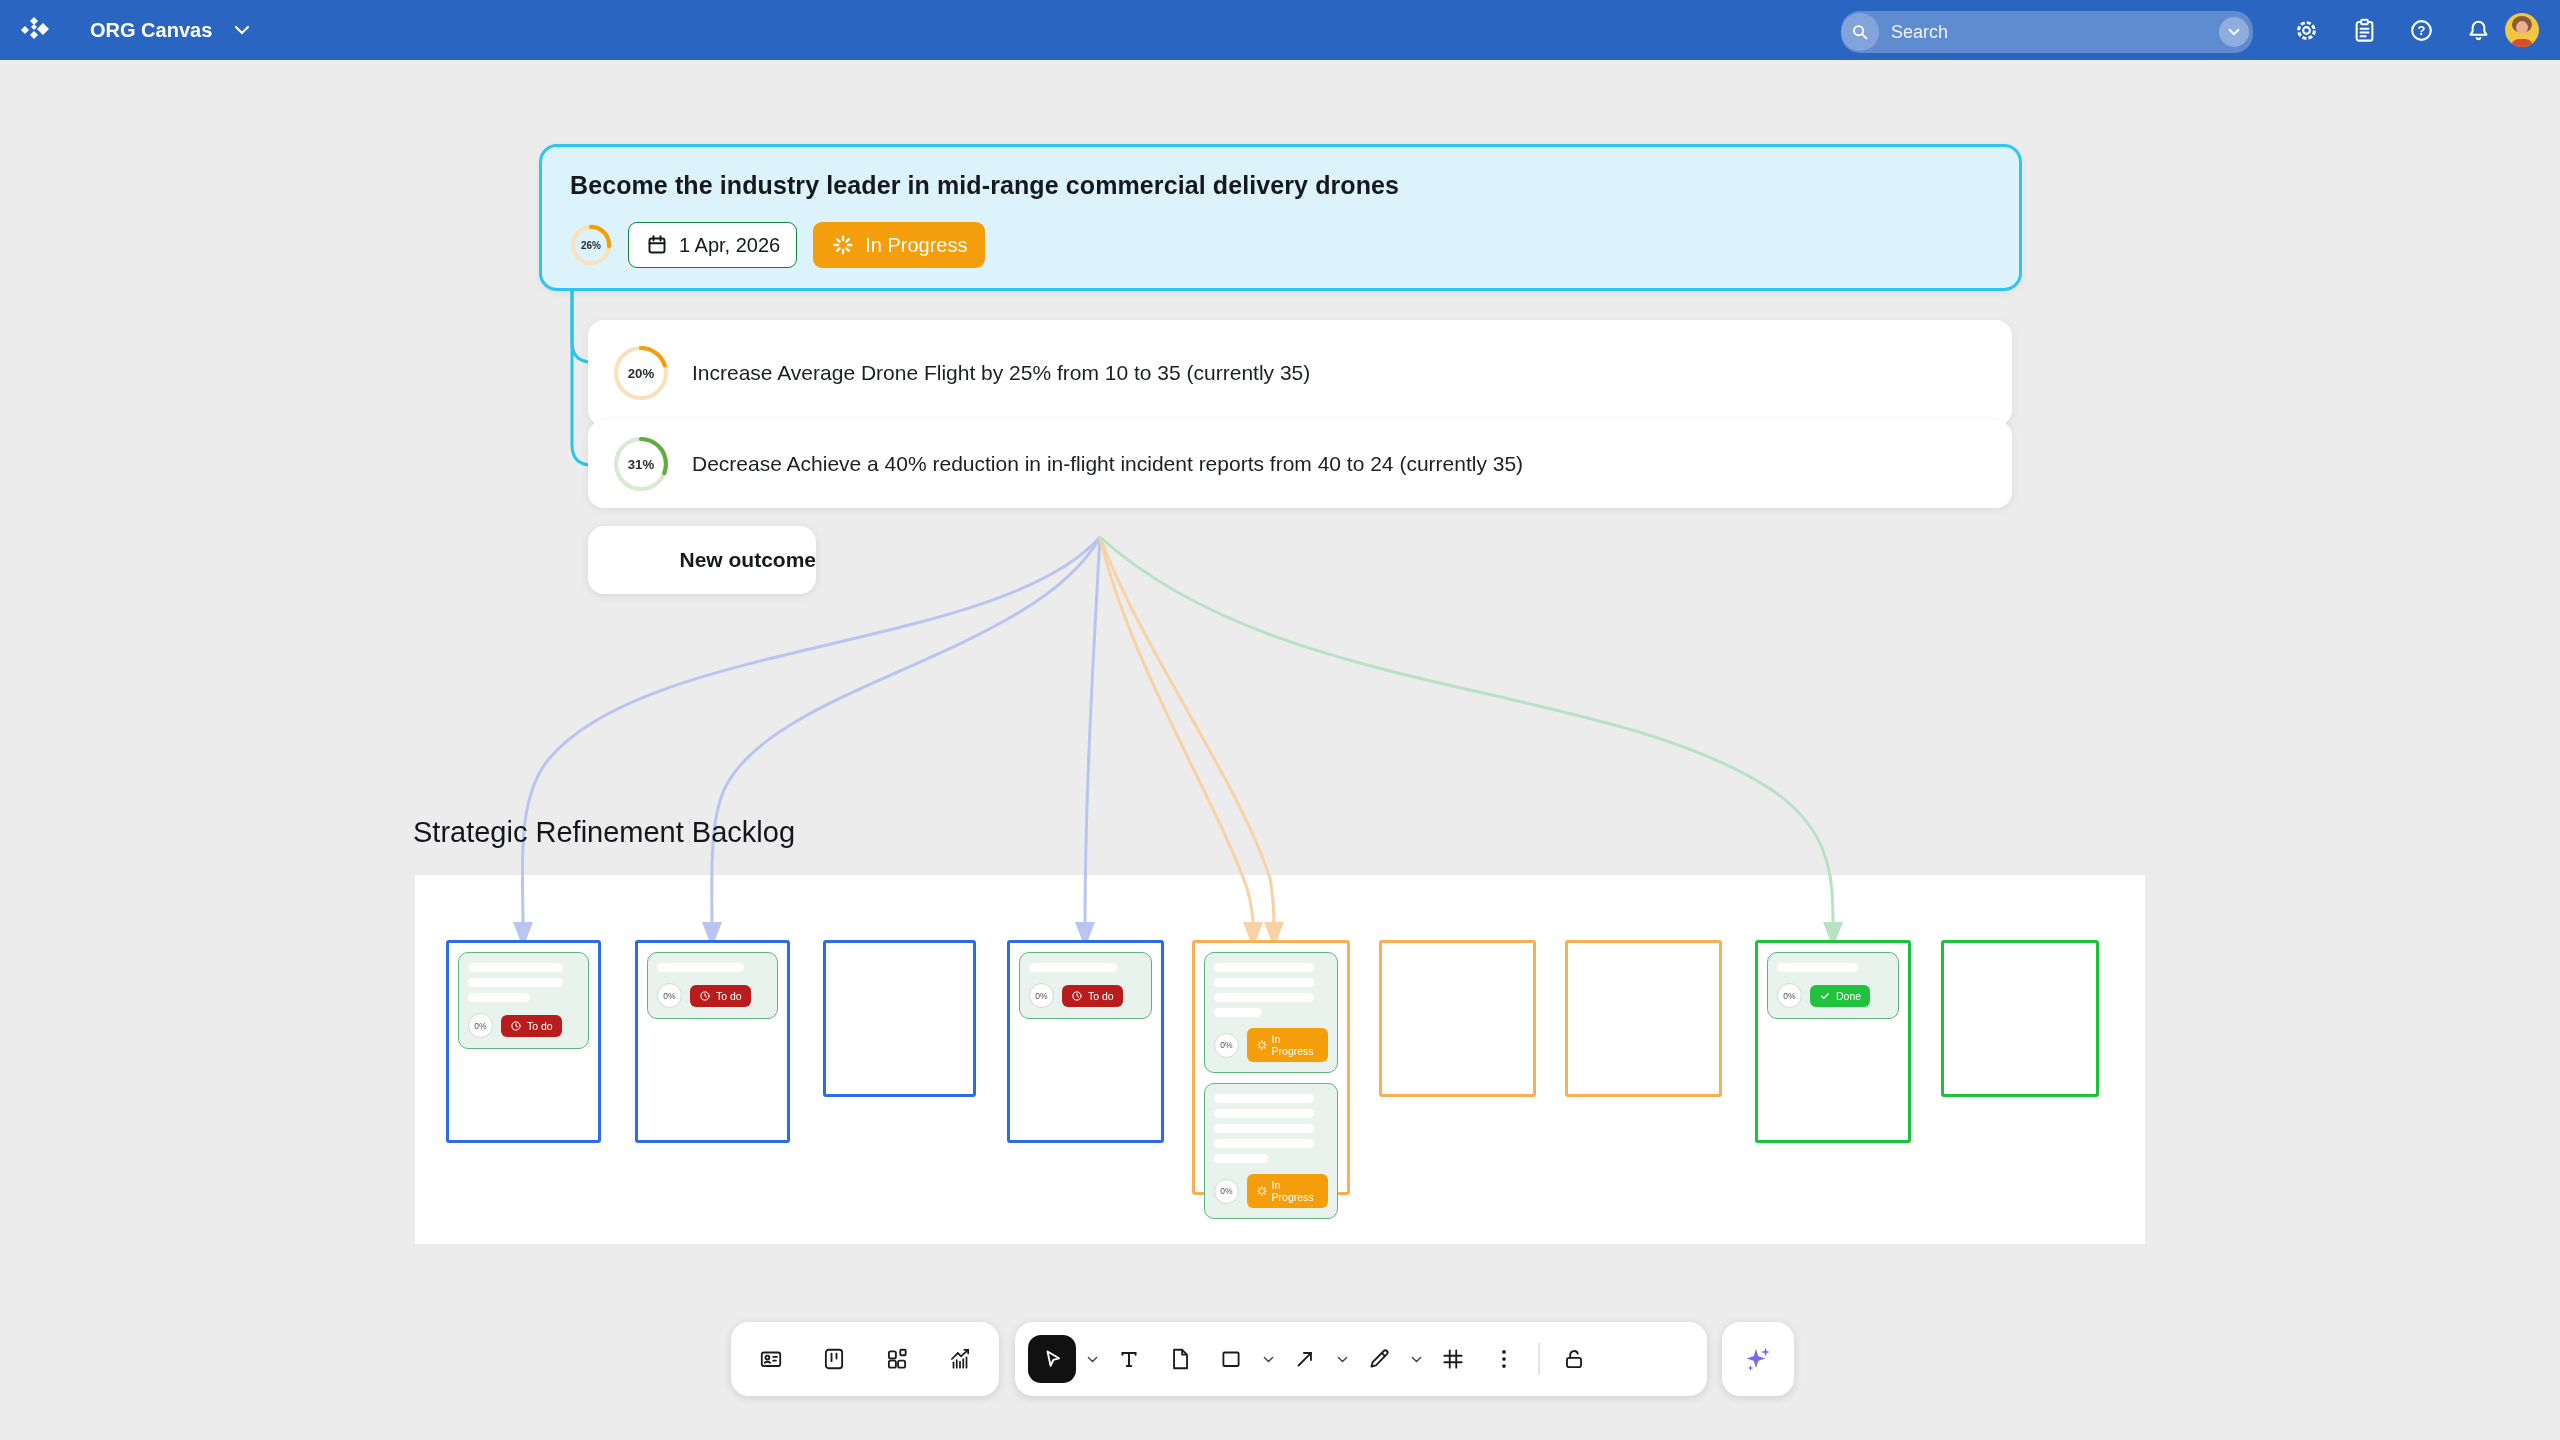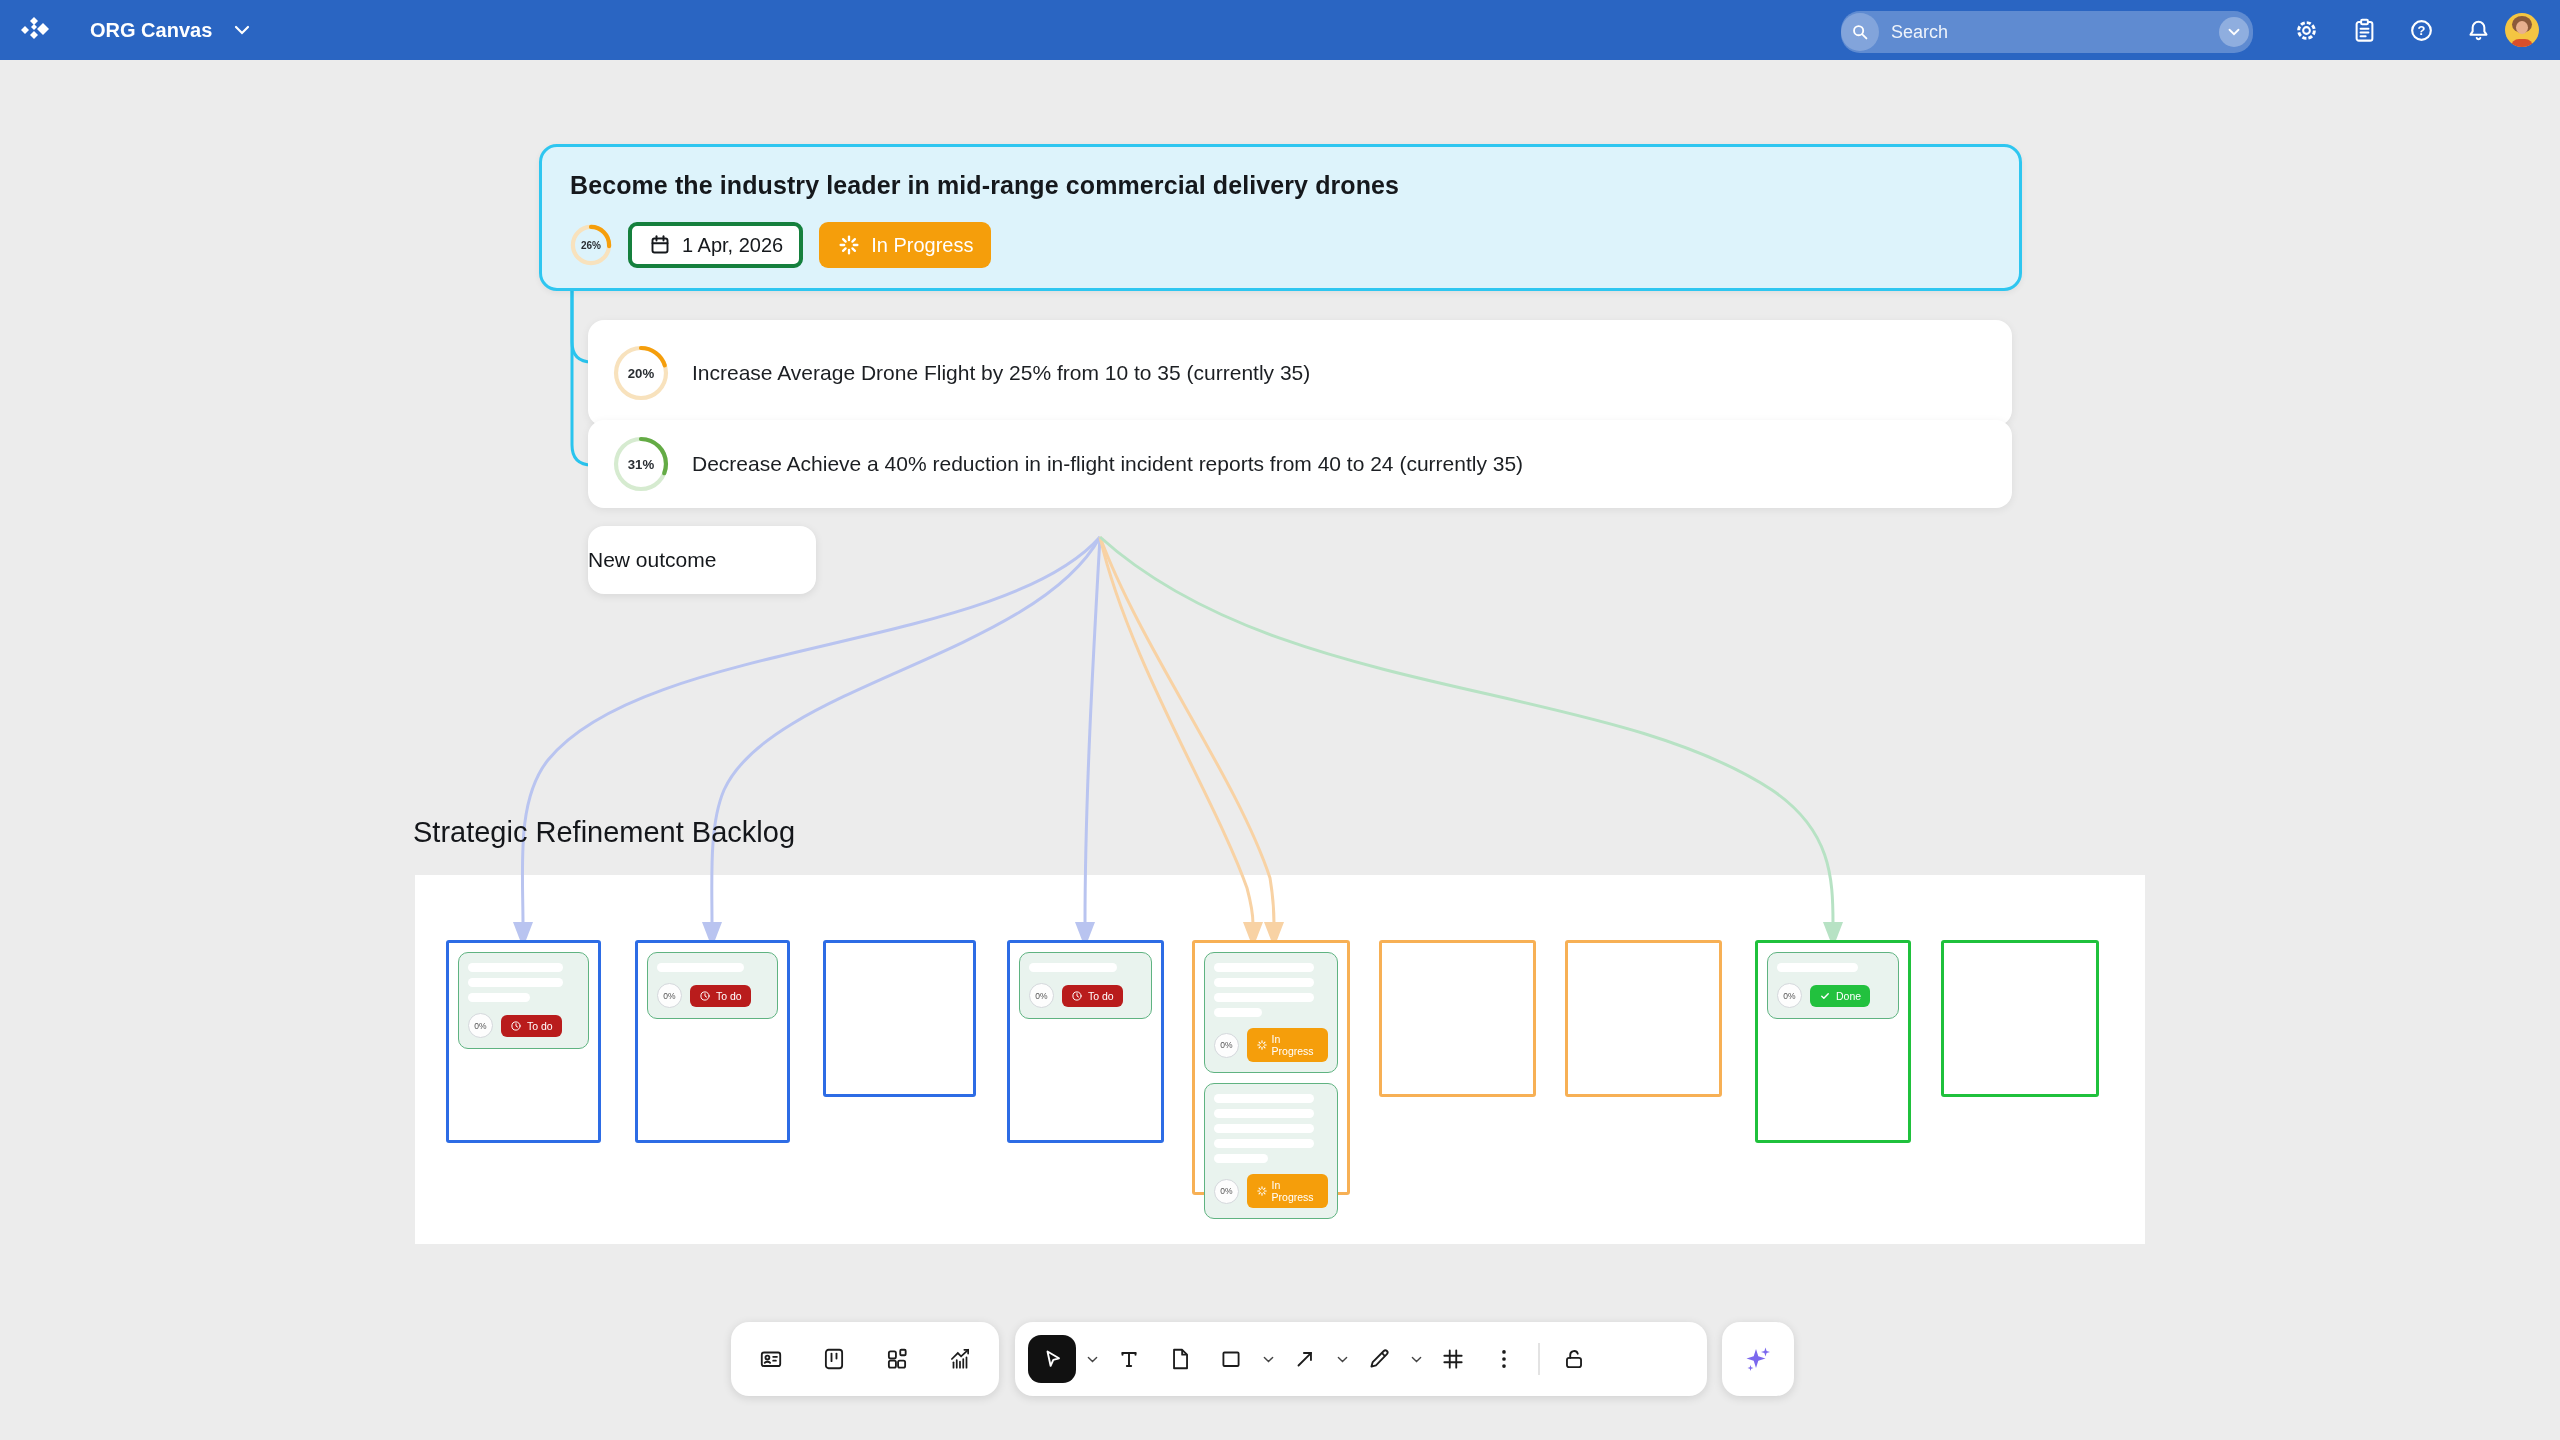--- a/index.html
+++ b/index.html
@@ -21,27 +21,27 @@
   .avatar .hair { position:absolute; top:3px; left:7px; width:20px; height:17px; background:#8b5a3b; border-radius:50%; }
   .avatar .face { position:absolute; top:8px; left:11px; width:12px; height:13px; background:#e8b08e; border-radius:50%; }
   .avatar .body { position:absolute; bottom:-5px; left:6px; width:22px; height:13px; background:#d94f2b; border-radius:8px 8px 0 0; }
 
   
   .objective { position:absolute; left:539px; top:144px; width:1483px; height:147px; background:#ddf3fb; border:3px solid #2ec6f0; border-radius:18px; padding:24px 28px; box-shadow:0 2px 6px rgba(0,0,0,.06); z-index:3; }
   .objective h1 { font-size:25px; font-weight:700; color:#15181c; letter-spacing:.1px; }
   .obj-row { display:flex; align-items:center; gap:16px; margin-top:22px; }
   .ring { display:block; }
   .ring text { font-weight:700; fill:#2a2e33; }
-  .date-pill { display:inline-flex; align-items:center; gap:10px; background:#fff; border:4px solid #15803d; border-radius:9px; height:46px; padding:0 16px; font-size:20px; color:#15181c; cursor:pointer; }
+  .date-pill { display:inline-flex; align-items:center; gap:10px; background:#fff; border:1px solid #15803d; border-radius:9px; height:46px; padding:0 16px; font-size:20px; color:#15181c; cursor:pointer; }
   .status-badge { display:inline-flex; align-items:center; gap:10px; background:#f59e0b; color:#fff; border-radius:9px; height:46px; padding:0 18px; font-size:20px; font-weight:500; cursor:pointer; }
 
   
   .outcome { position:absolute; left:588px; width:1424px; background:#fff; border-radius:16px; box-shadow:0 2px 8px rgba(0,0,0,.07); display:flex; align-items:center; gap:22px; padding:0 24px; z-index:3; }
   .outcome-text { font-size:21px; color:#1c1f23; }
-  .new-outcome { position:absolute; left:588px; top:526px; width:228px; height:68px; background:#fff; border-radius:16px; box-shadow:0 2px 8px rgba(0,0,0,.09); display:flex; align-items:center; justify-content:flex-start; font-size:21px; font-weight:400; color:#15181c; cursor:pointer; z-index:3; }
+  .new-outcome { position:absolute; left:588px; top:526px; width:228px; height:68px; background:#fff; border-radius:16px; box-shadow:0 2px 8px rgba(0,0,0,.09); display:flex; align-items:center; justify-content:flex-end; font-size:21px; font-weight:700; color:#15181c; cursor:pointer; z-index:3; }
 
   
   .wires { position:absolute; left:0; top:0; width:2560px; height:1440px; z-index:1; pointer-events:none; }
 
   .backlog-title { position:absolute; left:413px; top:816px; font-size:29px; font-weight:500; color:#14161a; z-index:2; }
   .panel { position:absolute; left:415px; top:875px; width:1730px; height:369px; background:#fff; z-index:0; }
 
   
   .bcard { position:absolute; top:940px; background:#fff; border-radius:3px; padding:9px; z-index:2; cursor:pointer; }
   .bcard.blue   { border:3px solid #2d6ce5; }

